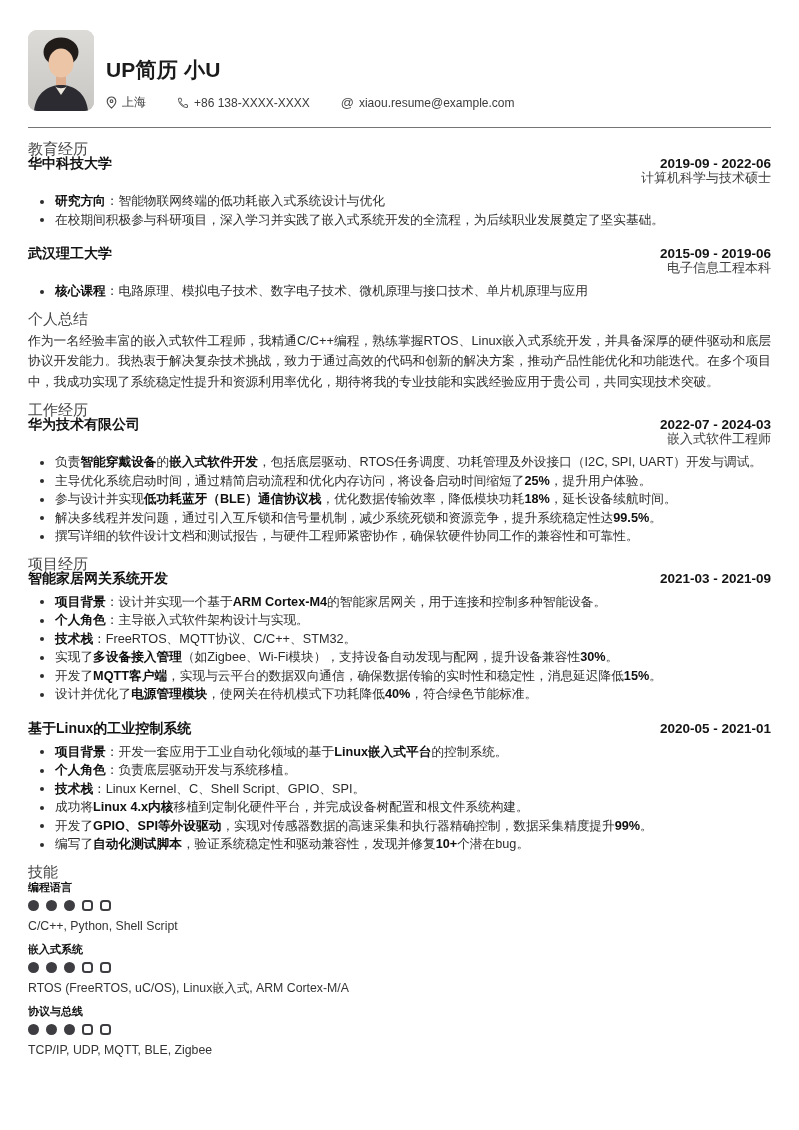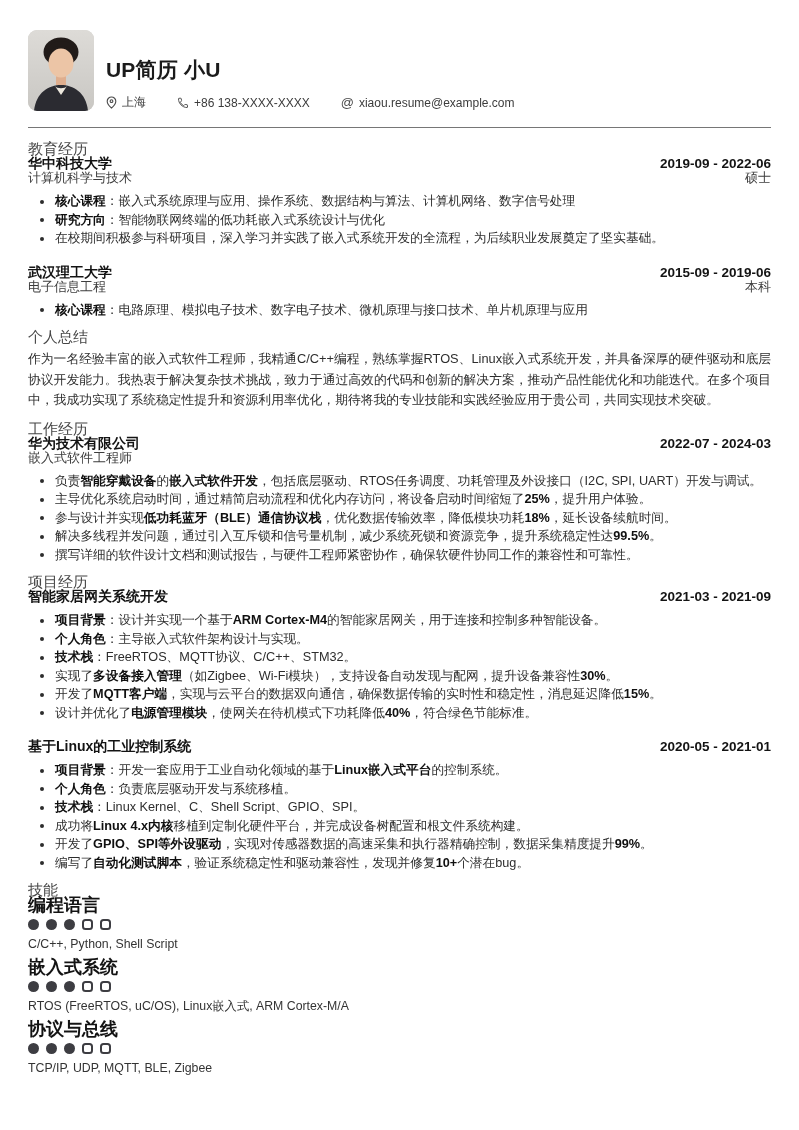--- a/index.html
+++ b/index.html
@@ -21,30 +21,30 @@
   .at-glyph{font-size:13px;color:#4a4a4a;line-height:1;}
   .divider{border:none;border-top:1.5px solid #767676;margin:16px 0 0 0;height:0;}
   
   section{margin-top:10px;}
   section.first{margin-top:13px;}
   h2{font-size:15px;font-weight:400;color:#474747;margin:0;line-height:15px;}
   .entry + .entry{margin-top:17px;}
   .entry-head{display:flex;justify-content:space-between;align-items:baseline;line-height:15px;}
   .entry-name{font-size:14px;font-weight:700;color:#131313;}
   .entry-date{font-size:13.5px;font-weight:700;color:#131313;white-space:nowrap;}
-  .entry-subrow{display:flex;justify-content:space-between;line-height:14px;font-size:13px;color:#3d3d3d;}
+  .entry-subrow{display:flex;justify-content:flex-end;line-height:14px;font-size:13px;color:#3d3d3d;}
   .bullets{list-style:none;margin:7px 0 0 0;padding:0;}
   .bullet{position:relative;padding-left:27px;line-height:18.5px;font-size:12.7px;color:#2d2d2d;}
   .bdot{position:absolute;left:12px;top:7.5px;width:4px;height:4px;border-radius:50%;background:#2d2d2d;}
   strong{font-weight:700;color:#101010;}
   .summary{margin:5px 0 0 0;font-size:12.8px;line-height:20.5px;color:#2d2d2d;text-align:justify;}
   
   .skill{margin-top:8px;}
   .skill:first-child{margin-top:1px;}
-  .skill-name{font-size:18px;font-weight:700;color:#131313;line-height:15px;}
+  .skill-name{font-size:11px;font-weight:700;color:#131313;line-height:15px;}
   .skill-dots{display:flex;align-items:center;gap:7px;margin-top:5px;height:12px;}
   .dot-filled{width:11px;height:11px;border-radius:50%;background:#3d3d42;}
   .dot-empty{width:11px;height:11px;border-radius:3.5px;border:2px solid #3d3d42;background:#fff;box-sizing:border-box;}
   .skill-detail{margin-top:6px;font-size:12.3px;color:#333333;line-height:16px;}
 </style>
 </head>
 <body>
 
 <div class="page">
 
@@ -102,21 +102,20 @@
         <div class="entry">
           <div class="entry-head">
             <span class="entry-name">华中科技大学</span>
             <span class="entry-date">2019-09 - 2022-06</span>
           </div>
           <div class="entry-subrow">
             <span class="entry-sub">计算机科学与技术</span>
             <span class="entry-side">硕士</span>
           </div>
           <ul class="bullets">
-            <li class="bullet"><span class="bdot"></span><span class="btext"><strong>核心课程</strong>：嵌入式系统原理与应用、操作系统、数据结构与算法、计算机网络、数字信号处理</span></li>
             <li class="bullet"><span class="bdot"></span><span class="btext"><strong>研究方向</strong>：智能物联网终端的低功耗嵌入式系统设计与优化</span></li>
             <li class="bullet"><span class="bdot"></span><span class="btext">在校期间积极参与科研项目，深入学习并实践了嵌入式系统开发的全流程，为后续职业发展奠定了坚实基础。</span></li>
           </ul>
         </div>
         <div class="entry">
           <div class="entry-head">
             <span class="entry-name">武汉理工大学</span>
             <span class="entry-date">2015-09 - 2019-06</span>
           </div>
           <div class="entry-subrow">

